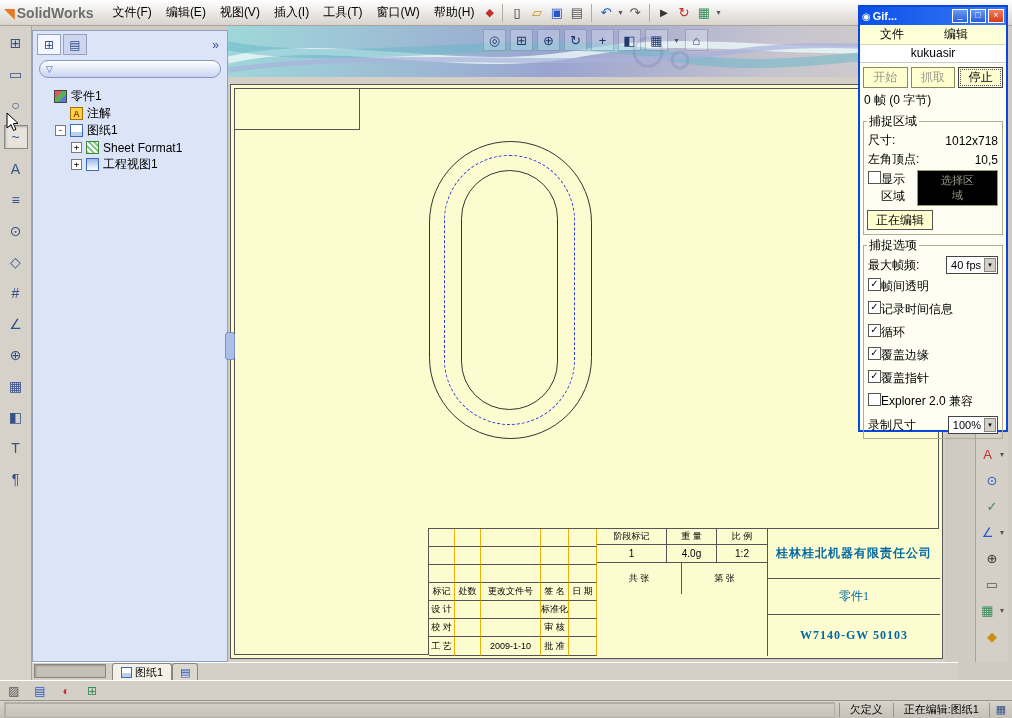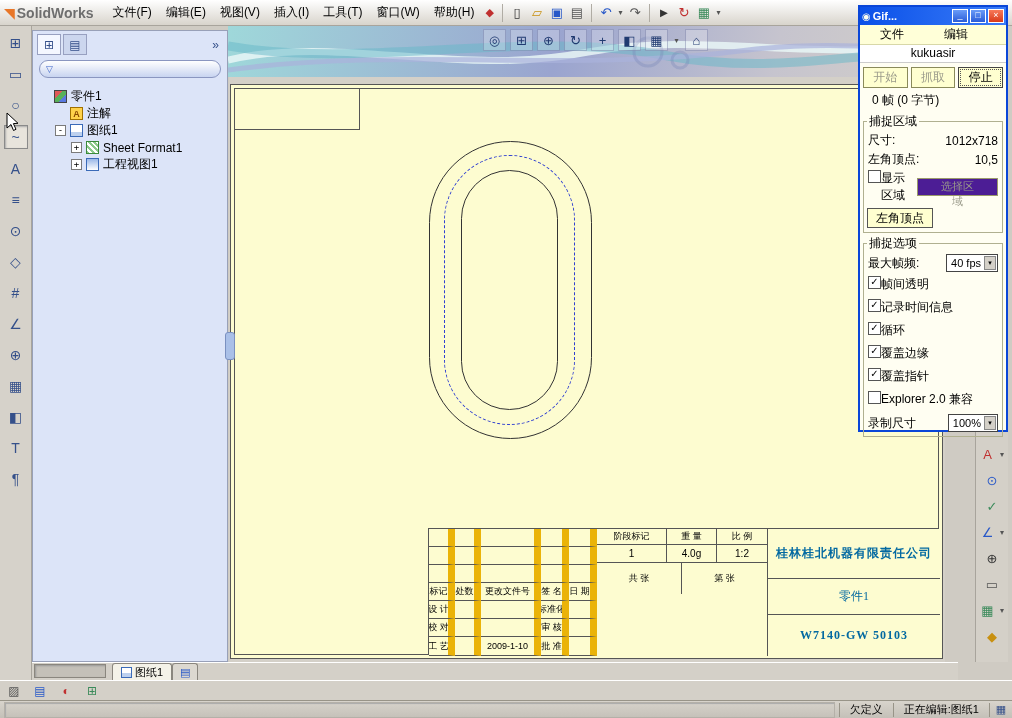--- a/index.html
+++ b/index.html
@@ -47,21 +47,21 @@
   #sheet{position:absolute;left:1px;top:7px;width:713px;height:575px;background:#fdfcd0;border:1px solid #555;box-sizing:border-box}
   .frame{position:absolute;inset:3px;border:1px solid #555}
   .cornerbox{position:absolute;left:3px;top:3px;width:124px;height:41px;border:1px solid #555;border-top:none}
   .obr{position:absolute;box-sizing:border-box}
   #obr-outer{left:198px;top:56px;width:163px;height:298px;border:1px solid #333;border-radius:82px}
   #obr-mid{left:213px;top:70px;width:131px;height:270px;border:1px dashed #2f3fd0;border-radius:66px}
   #obr-inner{left:230px;top:85px;width:97px;height:240px;border:1px solid #333;border-radius:49px}
   
   #titleblock{position:absolute;right:3px;bottom:3px;width:511px;height:127px;border-left:1px solid #555;border-top:1px solid #555;box-sizing:border-box;background:#fdfcd0}
   .tb-left{position:absolute;left:0;top:0;width:168px;height:127px;display:grid;grid-template-columns:26px 26px 60px 28px 28px;grid-template-rows:repeat(6,18px) 19px}
-  .tb-left>div{border-right:7px solid #eab308;border-bottom:1px solid #555;font-size:9px;display:flex;align-items:center;justify-content:center;overflow:hidden;white-space:nowrap;box-sizing:border-box}
+  .tb-left>div{border-right:1px solid #eab308;border-bottom:1px solid #555;font-size:9px;display:flex;align-items:center;justify-content:center;overflow:hidden;white-space:nowrap;box-sizing:border-box}
   .tb-mid{position:absolute;left:168px;top:0;width:170px;height:127px;box-sizing:border-box}
   .tb-mat{height:62px;border-bottom:1px solid #555;display:flex;align-items:center;justify-content:center;font-size:13px;box-sizing:border-box}
   .tb-row{display:flex;border-bottom:1px solid #555;box-sizing:border-box}
   .tb-row:last-child{border-bottom:none}
   .tb-row>div{border-right:1px solid #555;font-size:9px;display:flex;align-items:center;justify-content:center;box-sizing:border-box;overflow:hidden;white-space:nowrap}
   .tb-right{position:absolute;left:338px;top:0;width:173px;height:127px;border-left:1px solid #555;box-sizing:border-box;color:#0369a1}
   .tb-co{height:50px;border-bottom:1px solid #555;font-family:"Liberation Serif",serif;font-weight:bold;font-size:12px;letter-spacing:1px;display:flex;align-items:center;justify-content:center;box-sizing:border-box}
   .tb-pn{height:36px;border-bottom:1px solid #555;font-family:"Liberation Serif",serif;font-size:12px;display:flex;align-items:center;justify-content:center;box-sizing:border-box}
   .tb-no{height:40px;font-family:"Liberation Serif",serif;font-weight:bold;font-size:12px;letter-spacing:1px;display:flex;align-items:center;justify-content:center;box-sizing:border-box}
   
@@ -77,30 +77,30 @@
   .g-ttext{font-weight:bold;font-size:11px;flex:1;white-space:nowrap;overflow:hidden}
   .g-wbtn{width:14px;height:12px;background:linear-gradient(#6a9cf8,#2a5cd8);border:1px solid #fff;color:#fff;font-size:9px;line-height:10px;text-align:center;flex:none}
   .g-wbtn.close{background:linear-gradient(#f87a5a,#d83a1a)}
   .g-menu{height:19px;flex:none;background:#ffffd8;display:flex;align-items:center;border-bottom:1px solid #d8d8a8}
   .g-menu span{padding:0 20px}
   .g-name{height:17px;flex:none;background:#fff;text-align:center;border-bottom:1px solid #ccc;font-size:12px;line-height:17px}
   .g-btnrow{display:flex;gap:3px;padding:4px 3px 2px;flex:none}
   .gbtn{flex:1;height:21px;background:#ffffd0;border:1px solid #8a8a5a;font-size:12px;color:#000;padding:0;font-family:inherit}
   .gbtn.dis{color:#9a9a8a}
   .gbtn.foc{outline:1px dotted #555;outline-offset:-3px;border-color:#444}
-  .g-frames{padding:2px 12px;font-size:12px;flex:none}
+  .g-frames{padding:2px 4px;font-size:12px;flex:none}
   .gfs{border:1px solid #b0b090;margin:2px 3px 0;padding:1px 3px 3px;flex:none}
   .gfs legend{font-size:12px;padding:0 2px}
   .g-row{display:flex;align-items:center;justify-content:space-between;padding:1px 1px;font-size:12px;min-height:16px}
   .g-cb{display:flex;align-items:flex-start;gap:0;padding:3px 1px;font-size:12px}
   .cbx{width:11px;height:11px;border:1px solid #555;background:#fff;font-size:10px;line-height:10px;text-align:center;flex:none}
   .gsel{display:inline-flex;align-items:center;border:1px solid #444;background:#fff;height:16px;font-size:11px;padding:0 1px 0 4px;gap:3px}
   .gsel .ar{font-size:7px;background:#d4d0c8;border:1px solid #888;width:10px;height:12px;line-height:11px;text-align:center}
   .gbtn2{height:20px;background:#ffffd0;border:1px solid #555;font-size:12px;padding:0 8px;margin:3px 0 1px;font-family:inherit}
-  .gbtn-sm{height:18px;background:#4c1d95;border:1px solid #9a9a6a;font-size:11px;color:#9a9a8a;padding:0 22px;font-family:inherit}
+  .gbtn-sm{height:36px;background:#000000;border:1px solid #9a9a6a;font-size:11px;color:#9a9a8a;padding:0 22px;font-family:inherit}
   
   #tabbar{left:32px;top:662px;width:926px;height:18px;background:#d4d0c8;border-top:1px solid #fff;display:flex;align-items:flex-end;padding-left:2px;box-sizing:border-box}
   .tab-scroll{width:70px;height:12px;background:#c4c0b8;border:1px solid #8a867e;box-shadow:inset 1px 1px 2px #999;margin:0 6px 2px 0}
   .sheet-tab{display:flex;align-items:center;gap:3px;height:16px;padding:0 8px;background:#f4f2e8;border:1px solid #8a867e;border-bottom:none;border-radius:3px 3px 0 0;font-size:11px}
   .sheet-tab.stub{width:20px;justify-content:center;background:#dcd8d0;padding:0 2px}
   #bottomtools{left:0;top:680px;width:1012px;height:20px;background:#d4d0c8;border-top:1px solid #ffffff;display:flex;align-items:center;padding-left:4px;gap:6px;box-sizing:border-box}
   .btb{width:20px;height:17px;display:inline-flex;align-items:center;justify-content:center;font-size:12px}
   #statusbar{left:0;top:700px;width:1012px;height:18px;background:linear-gradient(#d8d4cc,#c4c0b8);border-top:1px solid #989488;display:flex;align-items:center;font-size:11px;box-sizing:border-box}
   .st-left{flex:1;height:14px;margin:0 4px;border:1px solid #b4b0a8;box-shadow:inset 1px 1px 1px #aaa}
   .st-pane{padding:0 10px;border-left:1px solid #989488;height:14px;display:flex;align-items:center;white-space:nowrap}
@@ -361,21 +361,21 @@
         <span>左角顶点:</span>
         <span>10,5</span>
       </div>
       <div class="g-row">
         <span class="g-cb" style="padding:0">
           <span class="cbx"></span>
           <span>显示区域</span>
         </span>
         <button class="gbtn-sm">选择区域</button>
       </div>
-      <button class="gbtn2">左角顶点</button>
+      <button class="gbtn2">正在编辑</button>
     </fieldset>
 
     <fieldset class="gfs">
       <legend>捕捉选项</legend>
       <div class="g-row">
         <span>最大帧频:</span>
         <span class="gsel">
           <span>40 fps</span>
           <span class="ar">▾</span>
         </span>

